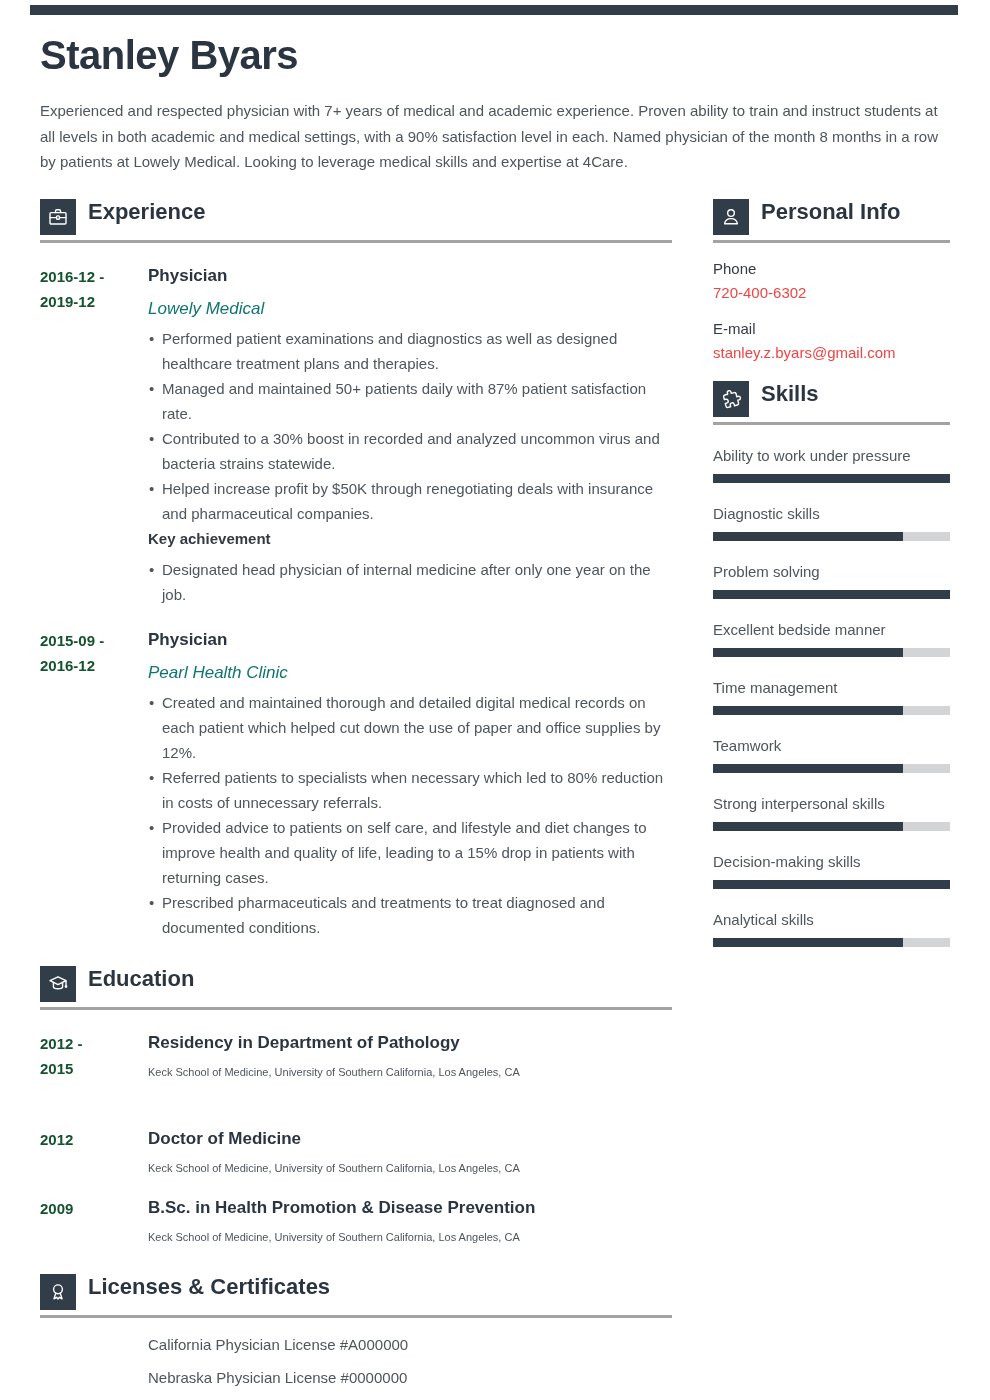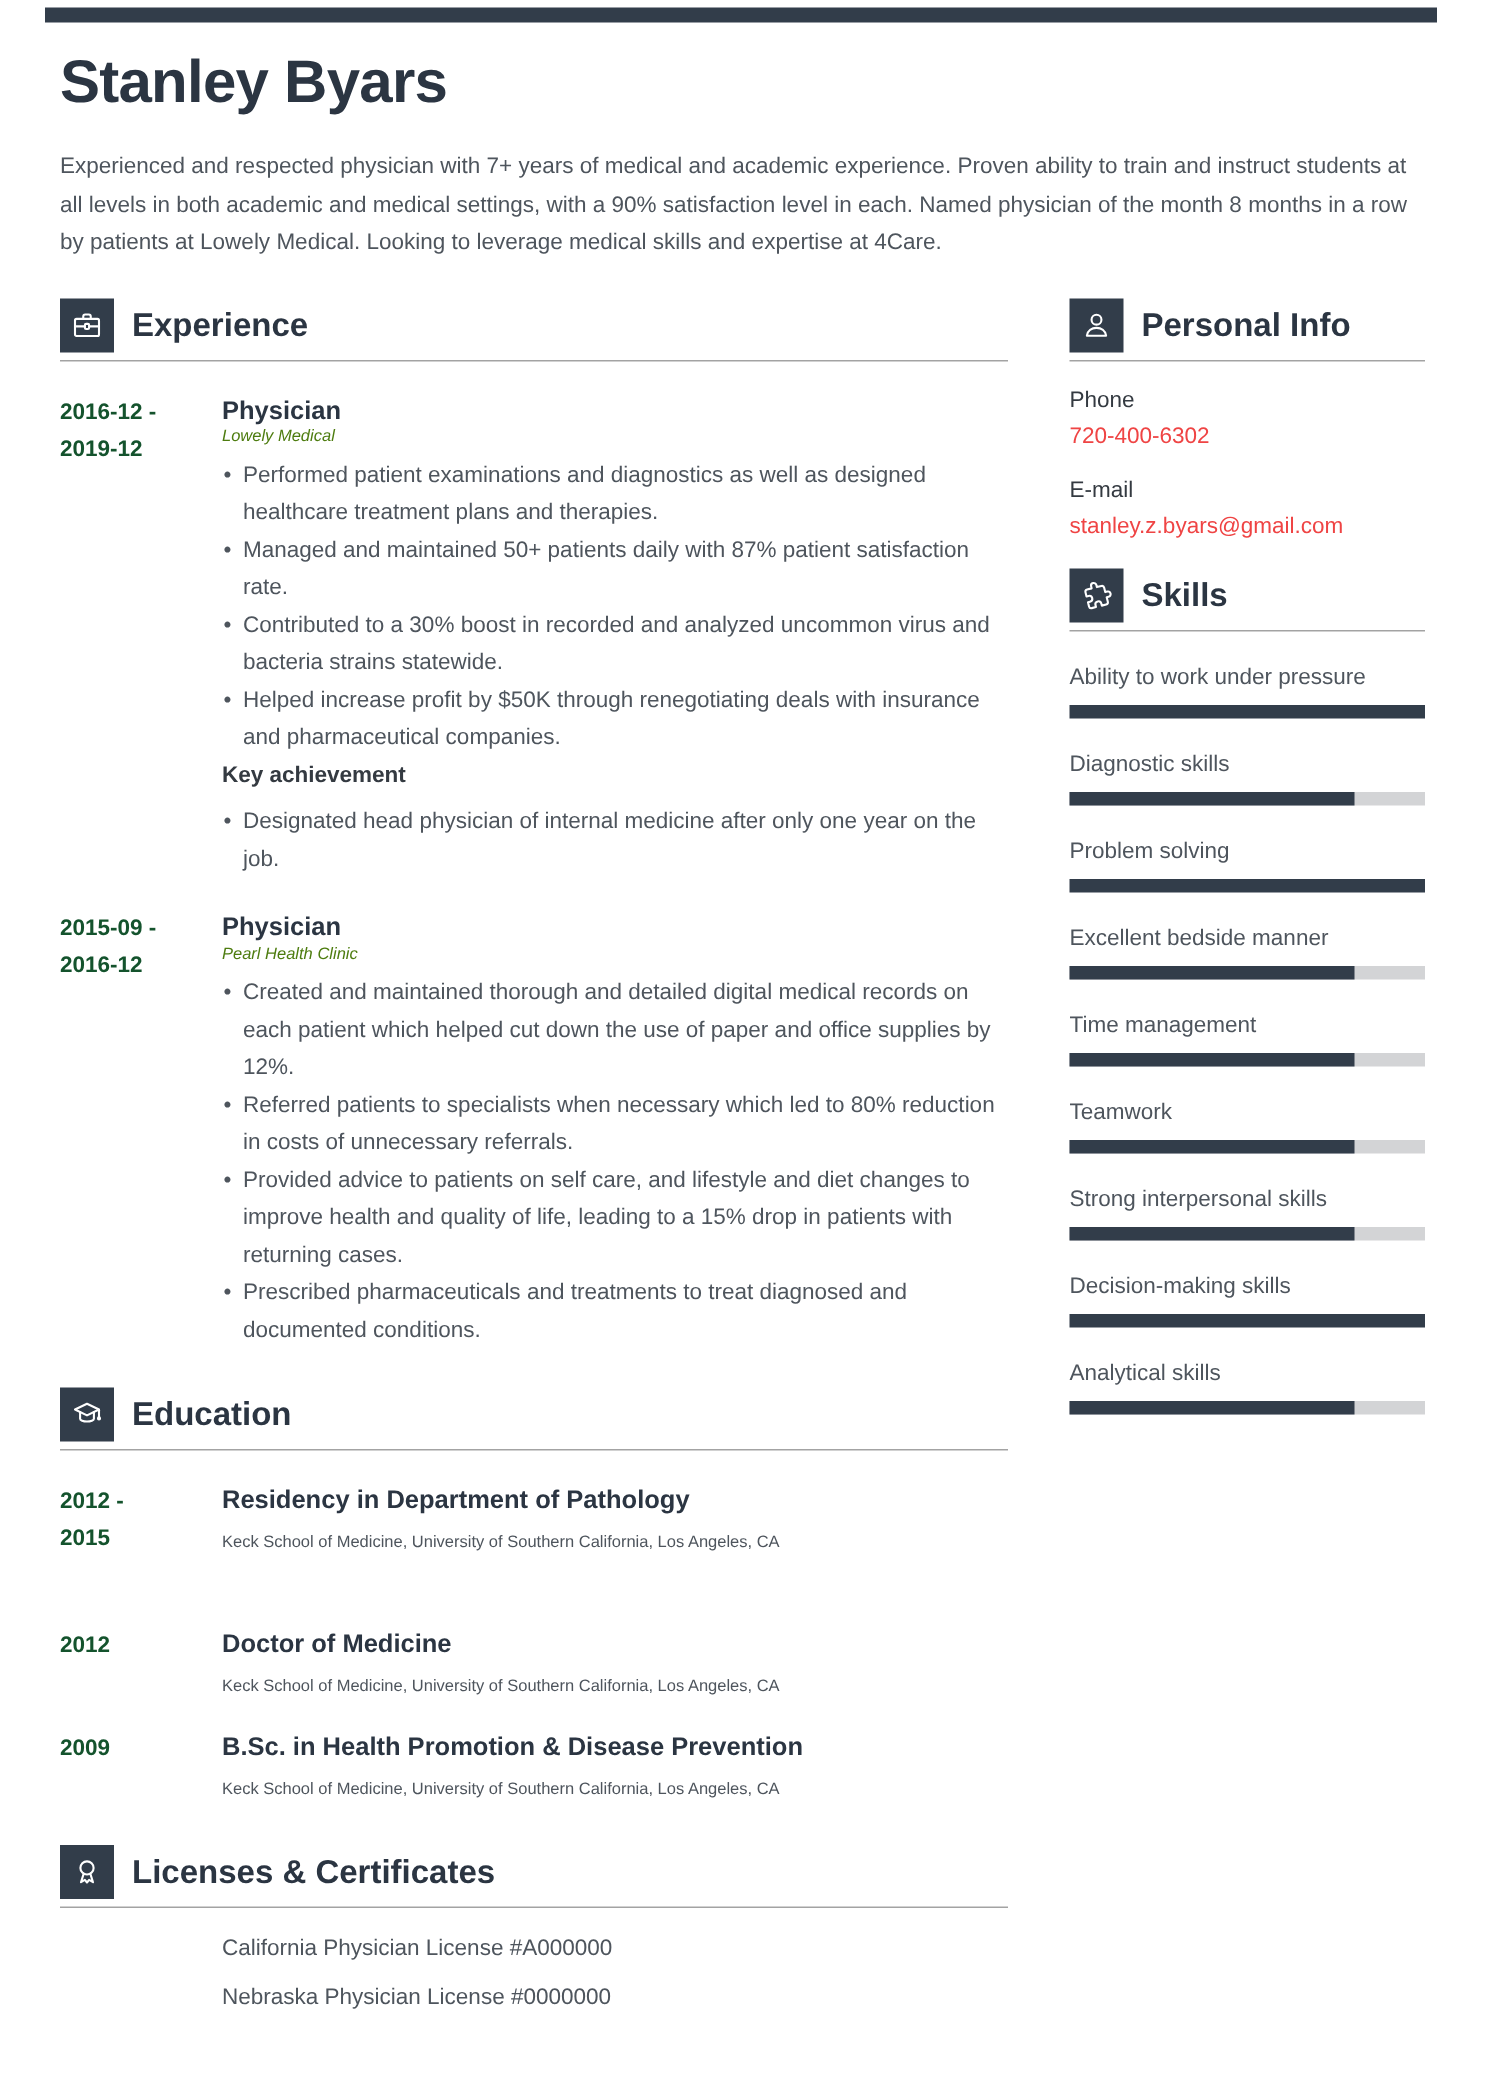--- a/index.html
+++ b/index.html
@@ -12,33 +12,33 @@
   .top-bar { position: absolute; top: 5px; left: 30px; width: 928px; height: 10px; background: #323d4a; }
   .page { padding: 0 40px; }
 
   .name { margin: 32px 0 0; font-size: 40px; line-height: 1.15; font-weight: 700; color: #2b3542; letter-spacing: -0.5px; }
   .summary { margin: 20px 0 0; max-width: 900px; font-size: 15px; line-height: 25.5px; color: #4e555d; }
 
   .columns { display: flex; margin-top: 24px; align-items: flex-start; }
   .main { width: 632px; margin-right: 41px; flex: none; }
   .sidebar { width: 237px; flex: none; }
 
-  .sec-head { display: flex; align-items: center; gap: 12px; padding-bottom: 5px; border-bottom: 1px solid #a3a3a3; }
+  .sec-head { display: flex; align-items: flex-start; gap: 12px; padding-bottom: 5px; border-bottom: 3px solid #a3a3a3; }
   .icon-tile { width: 36px; height: 36px; background: #323d4a; display: flex; align-items: center; justify-content: center; flex: none; }
   .icon-tile svg { display: block; }
   .sec-title { font-size: 22px; font-weight: 700; color: #2b3542; margin: 0; }
 
   .section-education { margin-top: 26px; }
   .section-licenses { margin-top: 30px; }
 
   .entry { display: flex; margin-top: 21px; }
   .dates { width: 108px; flex: none; font-size: 15px; font-weight: 700; color: #14532d; line-height: 25px; }
   .entry-content { flex: 1; min-width: 0; }
   .entry-title { font-size: 17px; font-weight: 700; color: #2b3542; margin: 2px 0 0; line-height: 1.2; }
-  .entry-sub { font-style: italic; font-size: 11px; color: #4d7c0f; margin-top: 0; line-height: 1.3; }
+  .entry-sub { font-style: italic; font-size: 17px; color: #0f766e; margin-top: 12px; line-height: 1.3; }
   .edu-school { font-size: 11px; color: #4e555d; margin-top: 11px; line-height: 1.3; }
 
   ul.bullets { list-style: none; margin: 6px 0 0; padding: 0; }
   ul.bullets li { position: relative; padding-left: 14px; font-size: 15px; line-height: 25px; color: #4e555d; }
   ul.bullets li::before { content: "•"; position: absolute; left: 1px; color: #4e555d; }
   .key-label { font-weight: 700; color: #343a41; font-size: 15px; line-height: 25px; margin-top: 0; }
 
   .edu-list > div:nth-of-type(2) { margin-top: 46px; }
 
   .lic-list { margin: 14px 0 0 108px; }

